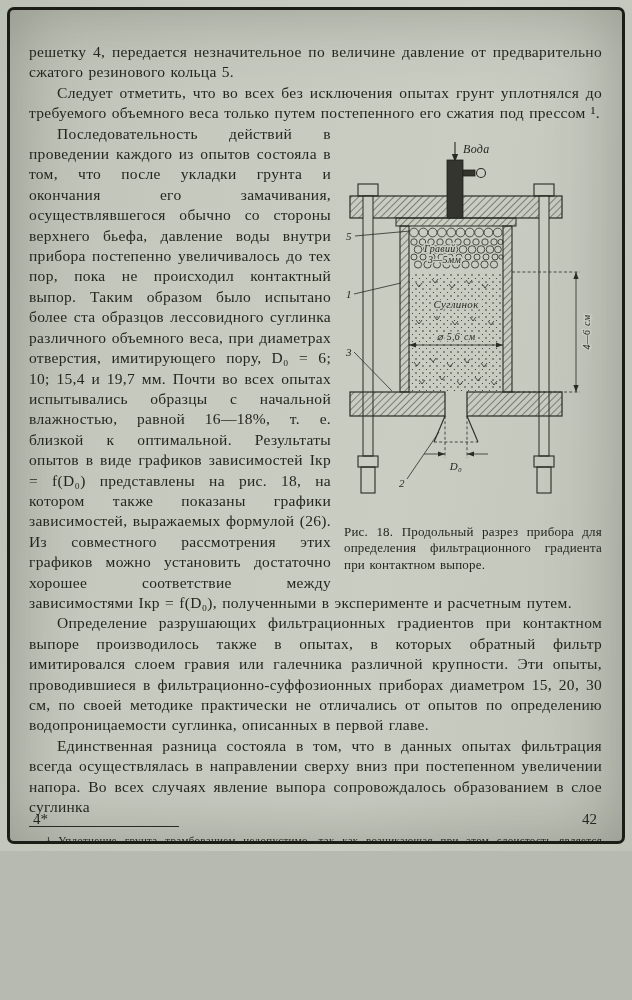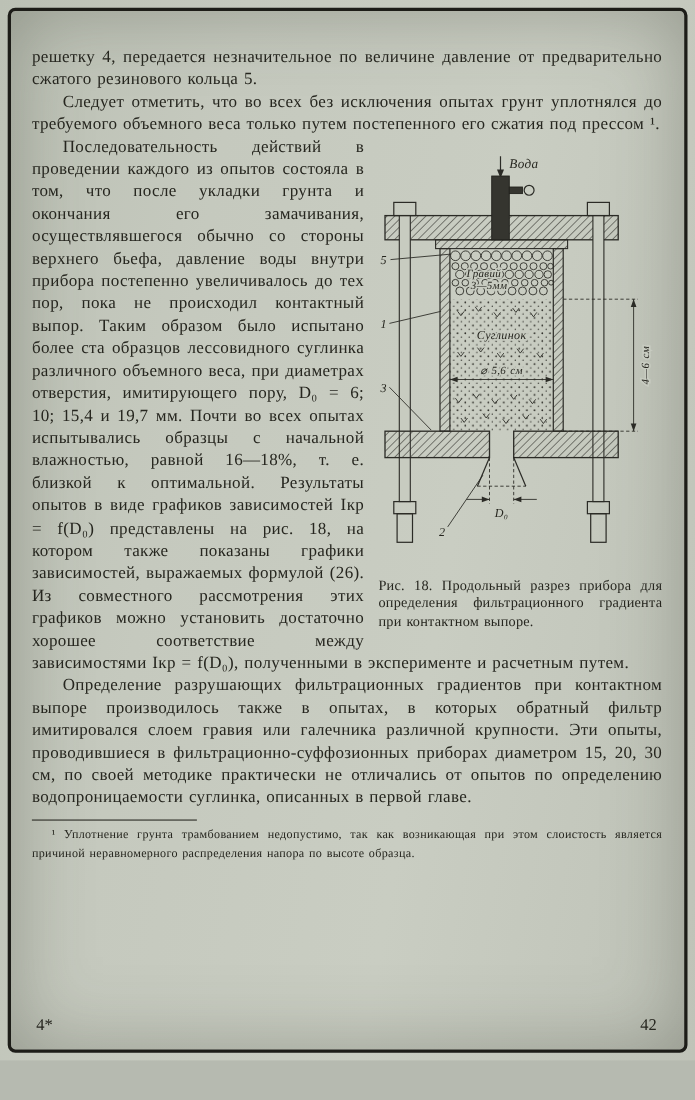--- a/index.html
+++ b/index.html
@@ -3,21 +3,21 @@
 <meta charset="utf-8">
 <style>
   html, body { margin: 0; padding: 0; }
   body {
     width: 632px; height: 1000px;
     background: #b6bab0;
     font-family: "Liberation Serif", serif;
   }
   .page {
     position: relative;
-    width: 632px; height: 964px;
+    width: 632px; height: 851px;
     box-sizing: border-box;
     padding: 7px;
     background: linear-gradient(100deg, #bcc1b5 0%, #c5c9be 28%, #c9cdc2 62%, #bfc3b8 100%);
   }
   .frame {
     position: relative;
     width: 100%; height: 100%;
     box-sizing: border-box;
     border: 3px solid #1d1d18;
     border-radius: 7px;
@@ -242,20 +242,21 @@
           <text class="svgtxt" x="2" y="158" font-size="11">1</text>
           <text class="svgtxt" x="2" y="216" font-size="11">3</text>
           <text class="svgtxt" x="55" y="347" font-size="11">2</text>
         </svg>
 
         <p class="caption">Рис. 18. Продольный разрез прибора для определения фильтрационного градиента при контактном выпоре.</p>
       </div>
 
       <p>Последовательность действий в проведении каждого из опытов состояла в том, что после укладки грунта и окончания его замачивания, осуществлявшегося обычно со стороны верхнего бьефа, давление воды внутри прибора постепенно увеличивалось до тех пор, пока не происходил контактный выпор. Таким образом было испытано более ста образцов лессовидного суглинка различного объемного веса, при диаметрах отверстия, имитирующего пору, D₀ = 6; 10; 15,4 и 19,7 мм. Почти во всех опытах испытывались образцы с начальной влажностью, равной 16—18%, т. е. близкой к оптимальной. Результаты опытов в виде графиков зависимостей Iкр = f(D₀) представлены на рис. 18, на котором также показаны графики зависимостей, выражаемых формулой (26). Из совместного рассмотрения этих графиков можно установить достаточно хорошее соответствие между зависимостями Iкр = f(D₀), полученными в эксперименте и расчетным путем.</p>
       <p>Определение разрушающих фильтрационных градиентов при контактном выпоре производилось также в опытах, в которых обратный фильтр имитировался слоем гравия или галечника различной крупности. Эти опыты, проводившиеся в фильтрационно-суффозионных приборах диаметром 15, 20, 30 см, по своей методике практически не отличались от опытов по определению водопроницаемости суглинка, описанных в первой главе.</p>
+      <p>Единственная разница состояла в том, что в данных опытах фильтрация всегда осуществлялась в направлении сверху вниз при постепенном увеличении напора. Во всех случаях явление выпора сопровождалось образованием в слое суглинка</p>
 
       <hr class="footnote-rule">
       <p class="footnote">¹ Уплотнение грунта трамбованием недопустимо, так как возникающая при этом слоистость является причиной неравномерного распределения напора по высоте образца.</p>
     </div>
 
     <div class="footer">
       <span>4*</span>
       <span>42</span>
     </div>
   </div>

